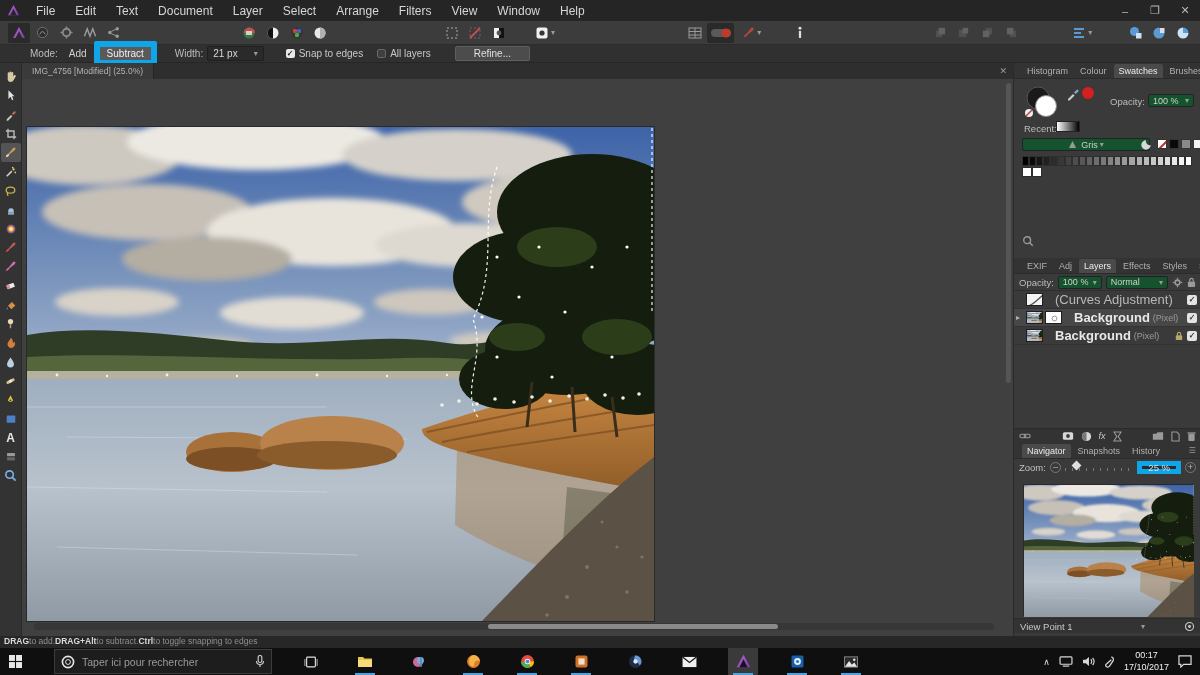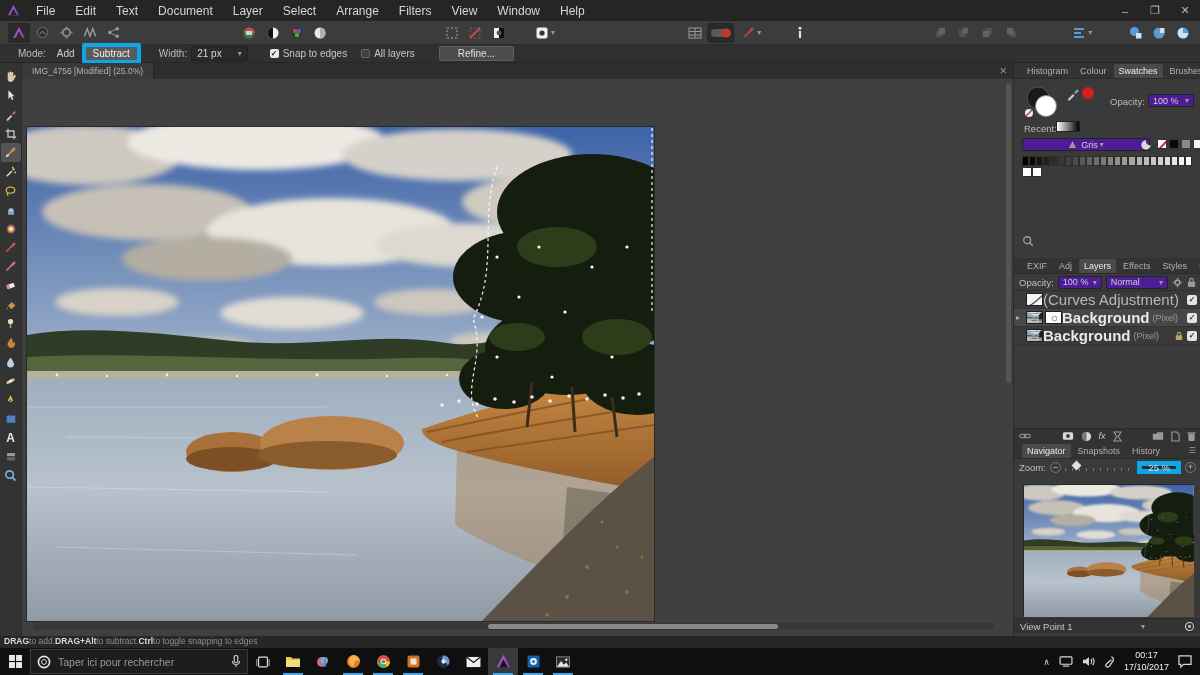--- a/index.html
+++ b/index.html
@@ -17,24 +17,24 @@
   .wc { width:30px; height:21px; display:flex; align-items:center; justify-content:center; color:#b8b8b8; font-size:11px; }
 
   
   #toolbar { left:0; top:21px; width:1200px; height:24px; background:#3c3c3c; border-bottom:1px solid #2c2c2c; display:flex; align-items:center; }
   .tb-btn { width:24px; height:20px; display:flex; align-items:center; justify-content:center; border-radius:2px; margin:0 1px; }
   .tb-btn.sel { background:#2a2a2a; }
   .dim { opacity:.35; }
   .caret { color:#9a9a9a; font-size:8px; margin-left:2px; }
 
   
-  #contextbar { left:0; top:45px; width:1200px; height:18px; background:#303030; border-bottom:1px solid #262626; display:flex; align-items:center; padding-left:12px; font-size:10px; color:#c8c8c8; }
+  #contextbar { left:0; top:45px; width:1200px; height:18px; background:#303030; border-bottom:1px solid #262626; display:flex; align-items:center; padding-left:24px; font-size:10px; color:#c8c8c8; }
   .ctx-label { margin:0 4px 0 6px; color:#bdbdbd; }
   .ctx-btn { padding:1px 7px; border-radius:2px; color:#d0d0d0; }
-  .ctx-btn.active { background:#5a5a5a; border:4px solid #0ea5e9; color:#f0f0f0; }
+  .ctx-btn.active { background:#5a5a5a; border:6px solid #0ea5e9; color:#f0f0f0; }
   .dropdown { background:#2a2a2a; border:1px solid #1f1f1f; border-radius:2px; padding:1px 5px; display:flex; align-items:center; gap:14px; color:#d8d8d8; }
   .checkbox { width:9px; height:9px; border-radius:2px; margin-right:4px; display:inline-flex; align-items:center; justify-content:center; }
   .checkbox.on { background:#e8e8e8; color:#222; font-size:8px; font-weight:bold; }
   .checkbox.off { background:#3f3f3f; border:1px solid #686868; }
   .refine-btn { background:#4c4c4c; border:1px solid #5e5e5e; border-radius:2px; padding:1px 18px; margin-left:24px; color:#e0e0e0; }
 
   
   #toolcol { left:0; top:63px; width:22px; height:573px; background:#333333; border-right:1px solid #2a2a2a; display:flex; flex-direction:column; align-items:center; padding-top:4px; }
   .tool { width:20px; height:19px; display:flex; align-items:center; justify-content:center; border-radius:2px; }
   .tool.sel { background:#545454; }
@@ -48,48 +48,48 @@
   #hscroll { left:466px; top:561px; width:290px; height:5px; background:#8a8a8a; border-radius:3px; }
   #hscroll-track { left:12px; top:560px; width:960px; height:7px; background:#373737; border-radius:3px; }
   #vscroll { left:984px; top:20px; width:5px; height:300px; background:#555; border-radius:3px; }
 
   
   #rightpanel { left:1013px; top:63px; width:187px; height:573px; background:#3a3a3a; border-left:1px solid #2a2a2a; font-size:9.5px; }
   .ptabs { display:flex; align-items:center; height:16px; background:#333; border-bottom:1px solid #2b2b2b; padding-left:8px; gap:2px; }
   .ptab { padding:2px 5px; color:#b0b0b0; font-size:9px; }
   .ptab.active { background:#4a4a4a; border-radius:2px 2px 0 0; color:#eaeaea; }
   .burger { margin-left:auto; margin-right:5px; color:#9a9a9a; font-size:8px; letter-spacing:0; }
-  .mini-dd { background:#4c1d95; border:1px solid #222; border-radius:2px; padding:0 4px; height:13px; display:inline-flex; align-items:center; color:#d0d0d0; font-size:9px; }
+  .mini-dd { background:#14532d; border:1px solid #222; border-radius:2px; padding:0 4px; height:13px; display:inline-flex; align-items:center; color:#d0d0d0; font-size:9px; }
   #swatch-grid { position:absolute; left:8px; top:93px; width:172px; display:flex; flex-wrap:wrap; gap:0; }
   #swatch-grid .cell { width:7.1px; height:10px; border:0.5px solid #2e2e2e; }
   #swatch-row2 { position:absolute; left:8px; top:104px; display:flex; }
   #swatch-row2 .cell { width:10px; height:10px; border:1px solid #2e2e2e; }
 
   .layer-row { display:flex; align-items:center; height:18px; padding:0 4px 0 2px; border-bottom:1px solid #333; }
   .layer-row.sel { background:#474747; }
   .lthumb { width:17px; height:13px; border:1px solid #1f1f1f; background:#888; flex:none; overflow:hidden; }
-  .lname { margin-left:0; color:#e8e8e8; font-weight:bold; font-size:15px; white-space:nowrap; }
+  .lname { margin-left:12px; color:#e8e8e8; font-weight:bold; font-size:13px; white-space:nowrap; }
   .ltype { color:#9a9a9a; font-weight:normal; font-size:9px; margin-left:3px; }
   .lcheck { margin-left:auto; width:10px; height:10px; background:#e4e4e4; border-radius:2px; color:#333; font-size:8px; font-weight:bold; display:flex; align-items:center; justify-content:center; }
 
   #zoomrow { display:flex; align-items:center; height:16px; padding:0 5px; gap:4px; color:#c0c0c0; }
   .round-btn { width:11px; height:11px; border-radius:50%; border:1px solid #777; color:#bbb; font-size:9px; line-height:9px; text-align:center; }
   #zoom-slider { flex:1; height:10px; position:relative; }
   #zoom-ticks { position:absolute; left:0; right:0; top:6px; height:3px; background:repeating-linear-gradient(90deg,#777 0 1px,transparent 1px 7px); }
   #zoom-marker { position:absolute; left:8px; top:0; width:7px; height:7px; background:#e0e0e0; transform:rotate(45deg); }
   #zoom-val { background:#2a2a2a; border:5px solid #0ea5e9; padding:0 6px; height:13px; display:flex; align-items:center; color:#e0e0e0; }
   #nav-thumb { position:absolute; left:9px; top:41px; width:170px; height:132px; border:1px solid #2a2a2a; }
   #viewpoint { position:absolute; left:0px; top:175px; width:187px; height:15px; background:#333; display:flex; align-items:center; padding:0 6px; color:#c8c8c8; border-top:1px solid #2b2b2b;gap:33px; }
 
   
   #statusbar { left:0; top:636px; width:1200px; height:12px; background:#272727; display:flex; align-items:flex-start; padding-left:4px; font-size:8.5px; color:#8f8f8f; }
   #statusbar b { color:#d8d8d8; }
 
   
-  #taskbar { left:0; top:648px; width:1200px; height:27px; background:#0f0f0f; display:flex; align-items:center; }
+  #taskbar { left:0; top:648px; width:1200px; height:27px; background:#0f0f0f; display:flex; align-items:center;gap:24px; }
   #start-btn { width:30px; height:27px; display:flex; align-items:center; justify-content:center; }
   #searchbox { width:218px; height:25px; background:#1d1d1d; border:1px solid #3c3c3c; display:flex; align-items:center; padding:0 6px; gap:7px; color:#9a9a9a; font-size:10.5px; }
   .tb-app { width:30px; height:27px; display:flex; align-items:center; justify-content:center; position:relative; }
   .tb-app.running::after { content:""; position:absolute; bottom:0; left:5px; right:5px; height:2px; background:#4aa3e0; }
   .tb-app.active { background:#3a3a3a; }
   #systray { margin-left:auto; display:flex; align-items:center; gap:9px; padding-right:8px; color:#e8e8e8; }
   #clock { text-align:center; font-size:9px; line-height:1.25; color:#f0f0f0; }
 </style>
 </head>
 <body>

